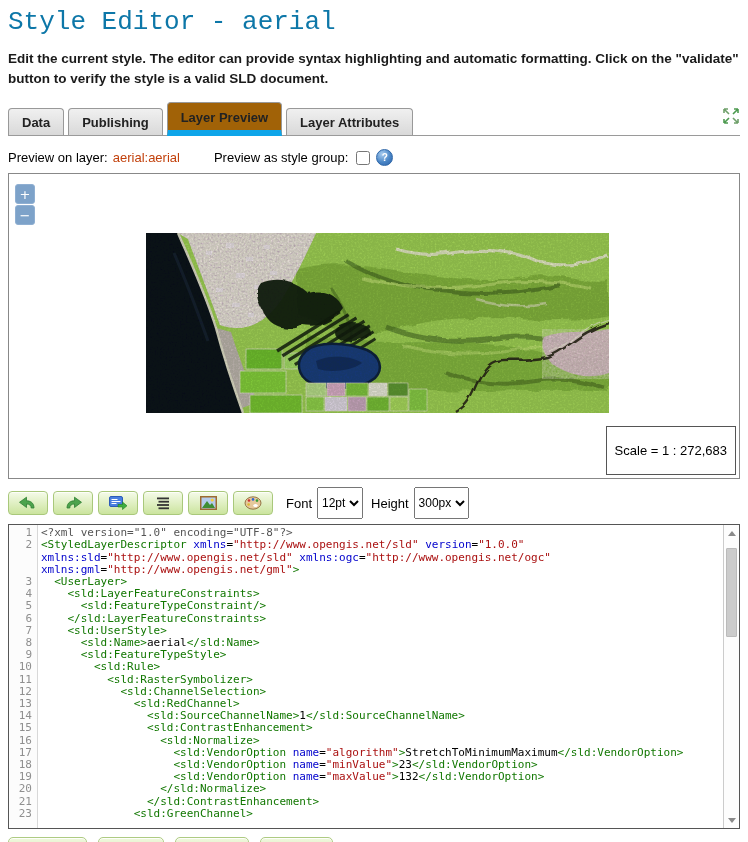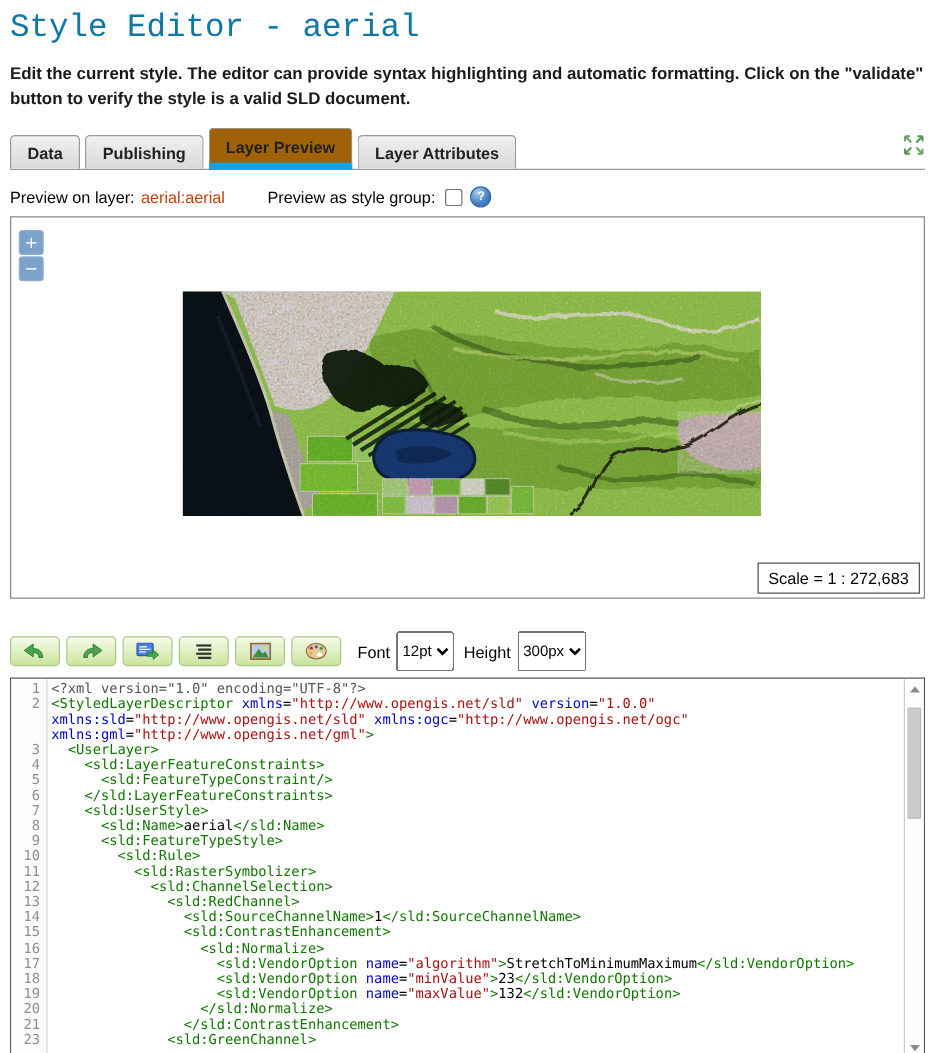--- a/index.html
+++ b/index.html
@@ -29,24 +29,24 @@
         align-items:center;justify-content:center;line-height:1;}
 
   
   .map-panel{position:relative;height:304px;border:1px solid #888;background:#fff;}
   .zoomctl{position:absolute;left:6px;top:10px;display:flex;flex-direction:column;gap:1px;z-index:3;}
   .zbtn{width:18px;height:18px;background:#7da2c9;border:1px solid #8fafd2;border-radius:3px;color:#fff;
         font-size:13px;line-height:1;display:flex;align-items:center;justify-content:center;cursor:pointer;
         font-family:"DejaVu Sans",sans-serif;}
   .map-img{position:absolute;left:137px;top:59px;width:463px;height:180px;overflow:hidden;cursor:grab;}
   .scalebox{position:absolute;right:3px;bottom:3px;border:1px solid #555;background:#fff;
-            padding:4px 8px;font-size:13px;color:#000;}
-
-  
-  .toolbar{display:flex;align-items:center;margin:26px 0 5px 0;}
+            padding:16px 8px;font-size:13px;color:#000;}
+
+  
+  .toolbar{display:flex;align-items:center;margin:8px 0 5px 0;}
   .tbtn{width:40px;height:24px;margin-right:5px;border:1px solid #a9c87b;border-radius:4px;cursor:pointer;
         background:linear-gradient(#f5fbe9,#cbe49e);box-shadow:inset 0 1px 0 rgba(255,255,255,.8);
         display:flex;align-items:center;justify-content:center;padding:0;}
   .flabel{font-size:13px;margin:0 5px 0 8px;color:#000;}
   .toolbar select{font-size:12px;font-family:"Liberation Sans",sans-serif;height:32px;}
 
   
   .editor{border:1px solid #555;height:303px;background:#fff;display:flex;overflow:hidden;
           font-family:"DejaVu Sans Mono","Liberation Mono",monospace;font-size:11px;line-height:12.2px;}
   .code-lines{flex:1;position:relative;overflow:hidden;padding-top:2px;}

